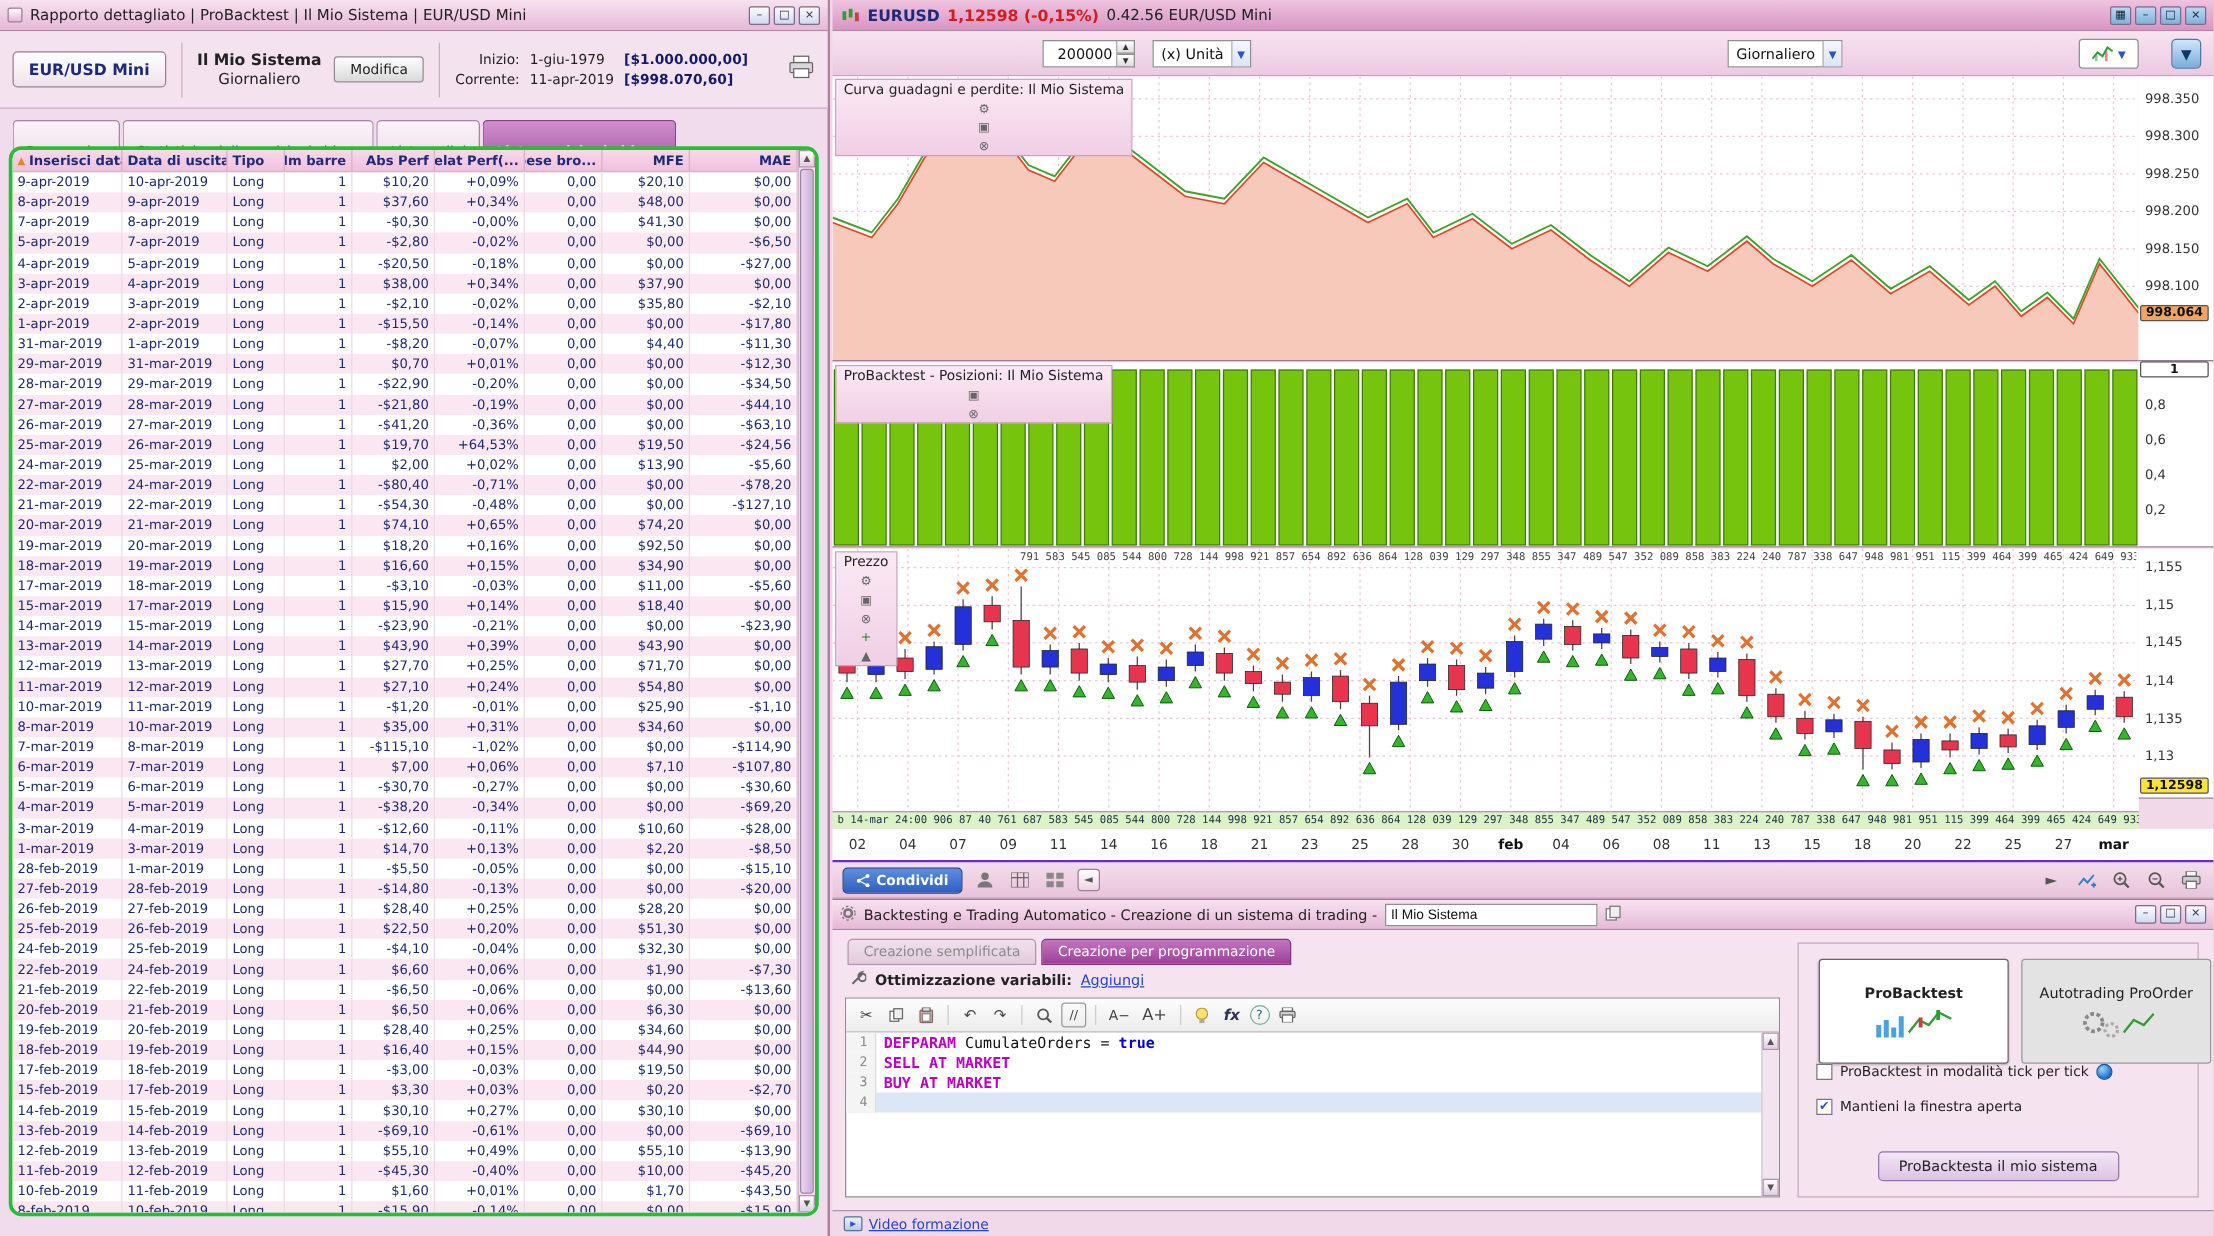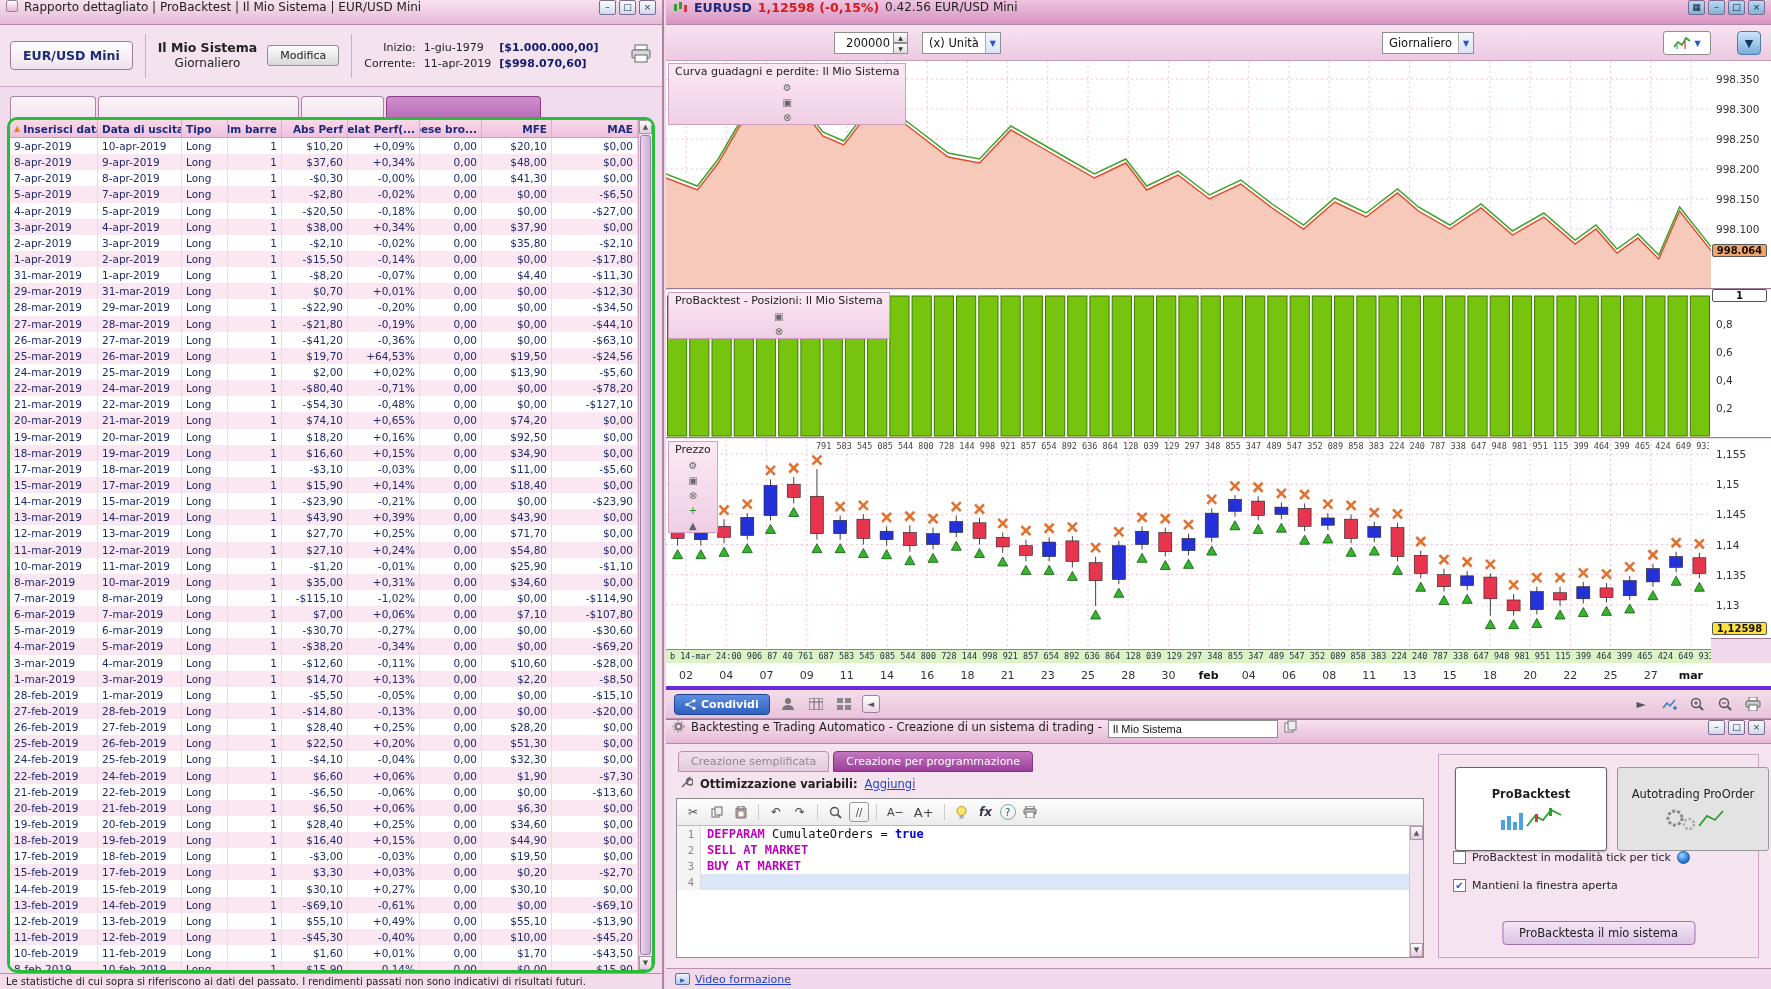--- a/index.html
+++ b/index.html
@@ -1,21 +1,21 @@
 <!DOCTYPE html>
 <html><head>
 <meta charset="utf-8">
 <style>
   * { margin:0; padding:0; box-sizing:border-box; }
   html,body { background:#caa8c0; }
   body { font-family:"DejaVu Sans", sans-serif; }
   .screen { position:relative; width:1771px; height:989px; background:#f0d6e6; overflow:hidden; }
 
   
-  .titlebar { height:25px; display:flex; gap:6px; padding:0 6px;
+  .titlebar { height:25px; display:flex; align-items:center; gap:6px; padding:0 6px;
     background:linear-gradient(#f8e2ef,#e5b9d7); border-bottom:1px solid #b386a6;
     font-size:12px; color:#222; }
   .titlebar.dark { background:linear-gradient(#efc3e0,#d795c2); }
   .winbtns { margin-left:auto; display:flex; gap:3px; }
   .wbtn { width:17px; height:15px; font-size:9px; line-height:13px; text-align:center;
     border:1px solid #7d6a8f; background:linear-gradient(#fdfdff,#cfd9ef); color:#334; border-radius:2px; cursor:default; }
   .wbtn.blue { background:linear-gradient(#bcd8f2,#7fb3d8); color:#123; }
 
   
   .lw { position:absolute; left:0; top:0; width:664px; height:989px; background:#f0dcec; border-right:2px solid #a9849f; }
@@ -95,21 +95,21 @@
   .tag.white  { background:#fff; }
   .chip { position:absolute; top:2px; left:2px; display:flex; align-items:center; gap:5px;
     background:linear-gradient(#fbe9f4,#f0cfe4); border:1px solid #cf9fc2; font-size:11px; color:#222;
     padding:1px 6px; z-index:5; white-space:nowrap;flex-direction:column; }
   .cic { font-size:10px; color:#666; line-height:1; }
   .cic.green { color:#1f8a1f; }
   .strip { position:absolute; overflow:hidden; white-space:nowrap; font-size:8.5px; color:#444;
     font-family:"DejaVu Sans Mono", monospace; z-index:4; }
   #bstrip { background:#dcf3c5; color:#234; }
   .xaxisrow { position:absolute; top:663px; left:0; width:1105px; height:27px; background:#fff;
-    border-bottom:4px solid #6d28d9; }
+    border-bottom:2px solid #6d28d9; }
   .xlab { position:absolute; top:6px; transform:translateX(-50%); font-size:11px; color:#333; }
   .xlab.month { font-weight:bold; color:#111; }
 
   .rtoolbar2 { position:absolute; top:690px; left:0; right:0; height:29px;
     background:linear-gradient(#f4ddeb,#e9c3da); border-bottom:1px solid #b98fad; display:flex; align-items:center; padding:0 8px; gap:8px; }
   .share { display:flex; align-items:center; gap:5px; height:21px; padding:0 10px;
     background:linear-gradient(#5d8ede,#2f5fc0); border:1px solid #1d4496; border-radius:4px;
     color:#fff; font-size:11px; font-weight:bold; }
   .t2ic { width:20px; height:20px; display:flex; align-items:center; justify-content:center; color:#555; font-size:12px; }
   .boxic { border:1px solid #a07f98; background:linear-gradient(#fff,#e9d6e4); border-radius:3px; width:18px; height:18px;
@@ -800,23 +800,20 @@
             </div>
           </div>
       </div>
       <div class="vscroll">
         <span class="varrow">▲</span>
         <span class="vthumb"></span>
         <span class="varrow">▼</span>
       </div>
     </div>
 
-    <div class="lw-footer">
-      <span>Le statistiche di cui sopra si riferiscono ai dati del passato. I rendimenti passati non sono indicativi di risultati futuri.</span>
-    </div>
   </div>
 
   <div class="rw">
     <div class="titlebar dark">
       <span class="mini-candle-icon">
         <svg width="16" height="14">
             <rect x="2" y="4" width="3" height="7" fill="#2e9e2e"></rect>
             <rect x="7" y="2" width="3" height="7" fill="#2e9e2e"></rect>
             <rect x="12" y="5" width="3" height="7" fill="#d03a3a"></rect>
           </svg>

